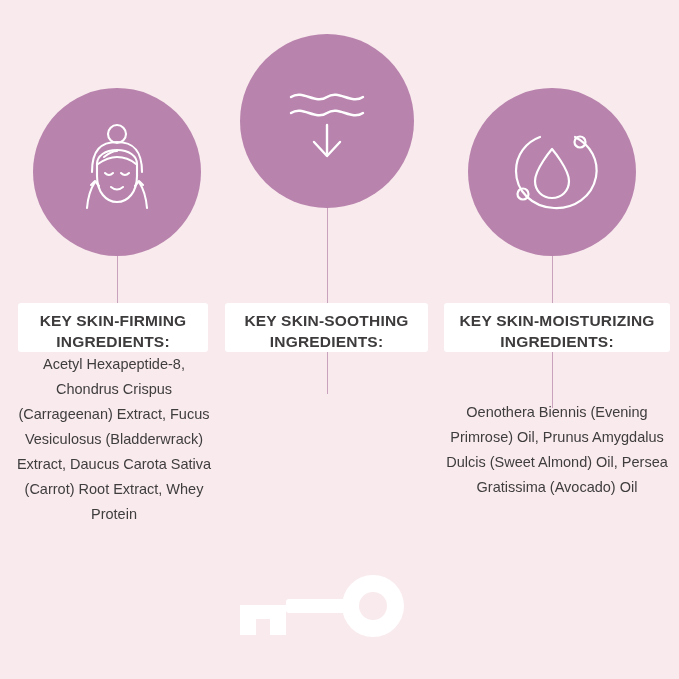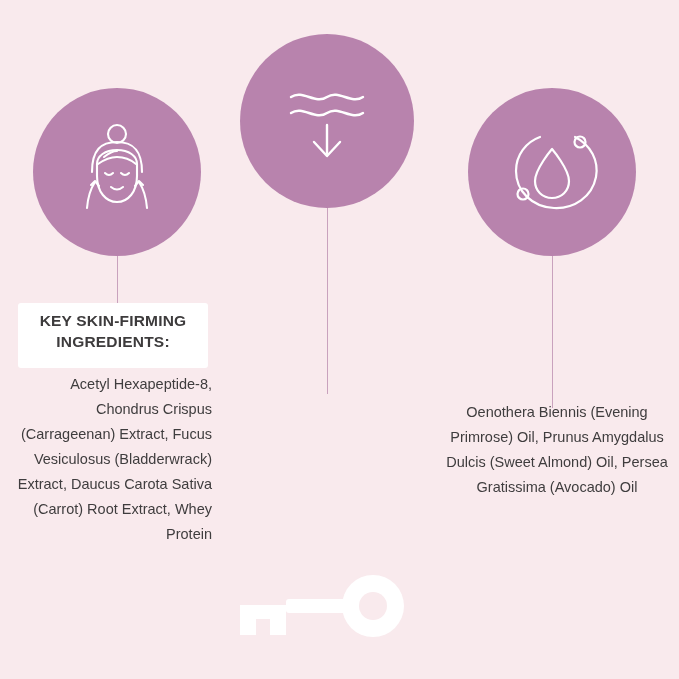--- a/index.html
+++ b/index.html
@@ -54,36 +54,36 @@
   .label-box {
     position: absolute;
     background: #ffffff;
     border-radius: 3px;
     text-align: center;
     color: #3d3b3c;
     font-size: 15.5px;
     font-weight: 700;
     letter-spacing: 0.2px;
     line-height: 21px;
-    padding: 7px 6px 16px 6px;
+    padding: 7px 6px 0 6px;
     box-sizing: border-box;
   }
   .label-1 { left: 18px;  top: 303px; width: 190px; }
   .label-2 { left: 225px; top: 303px; width: 203px; }
   .label-3 { left: 444px; top: 303px; width: 226px; }
 
   .body-text {
     position: absolute;
     text-align: center;
     color: #3f3d3e;
     font-size: 14.5px;
     line-height: 25px;
     box-sizing: border-box;
   }
-  .body-1 { left: 16px;  top: 372px; width: 196px; text-align: right; }
+  .body-1 { left: 16px;  top: 352px; width: 196px; }
   .body-2 { left: 232px; top: 392px; width: 190px; }
   .body-3 { left: 444px; top: 400px; width: 226px; text-align: center; }
 
   svg { display: block; }
 </style>
 </head>
 <body>
 
 <div class="canvas">
 
@@ -120,35 +120,37 @@
     <span>
       <svg width="120" height="120" viewBox="0 0 120 120" fill="none" stroke="#ffffff" stroke-width="2.4" stroke-linecap="round" stroke-linejoin="round">
         <path d="M24 36 C36 28 48 44 60 36 C72 28 84 44 96 36"></path>
         <path d="M24 52 C36 44 48 60 60 52 C72 44 84 60 96 52"></path>
         <path d="M60 64 L60 92"></path>
         <path d="M47 81 L60 95 L73 81"></path>
       </svg>
     </span>
   </div>
   <div class="connector conn-2"></div>
+  <div class="label-box label-2">KEY SKIN-SOOTHING INGREDIENTS:</div>
 
   <div class="circle circle-3">
     <span>
       <svg width="122" height="122" viewBox="0 0 122 122" fill="none" stroke="#ffffff" stroke-width="2.2" stroke-linecap="round" stroke-linejoin="round">
 
         <path d="M84 26 C100 34 108 50 105 66 C101 86 83 98 63 97 C41 96 25 80 25 60 C25 44 35 31 49 26"></path>
 
         <circle cx="89" cy="31" r="5.5"></circle>
         <circle cx="32" cy="83" r="5.5"></circle>
 
         <path d="M61 38 C61 38 44 58 44 70 C44 80 51.5 87 61 87 C70.5 87 78 80 78 70 C78 58 61 38 61 38 Z"></path>
       </svg>
     </span>
   </div>
   <div class="connector conn-3"></div>
+  <div class="label-box label-3">KEY SKIN-MOISTURIZING INGREDIENTS:</div>
   <div class="body-text body-3">Oenothera Biennis (Evening Primrose) Oil, Prunus Amygdalus Dulcis (Sweet Almond) Oil, Persea Gratissima (Avocado) Oil</div>
 
   <div class="key-watermark">
     <svg width="175" height="65" viewBox="0 0 175 65" fill="#ffffff">
       <path d="M0 30 L0 60 L16 60 L16 44 L30 44 L30 60 L46 60 L46 30 Z"></path>
       <rect x="46" y="24" width="66" height="14" rx="3"></rect>
       <circle cx="133" cy="31" r="31"></circle>
       <circle cx="133" cy="31" r="14" fill="#f9eaed"></circle>
     </svg>
   </div>

